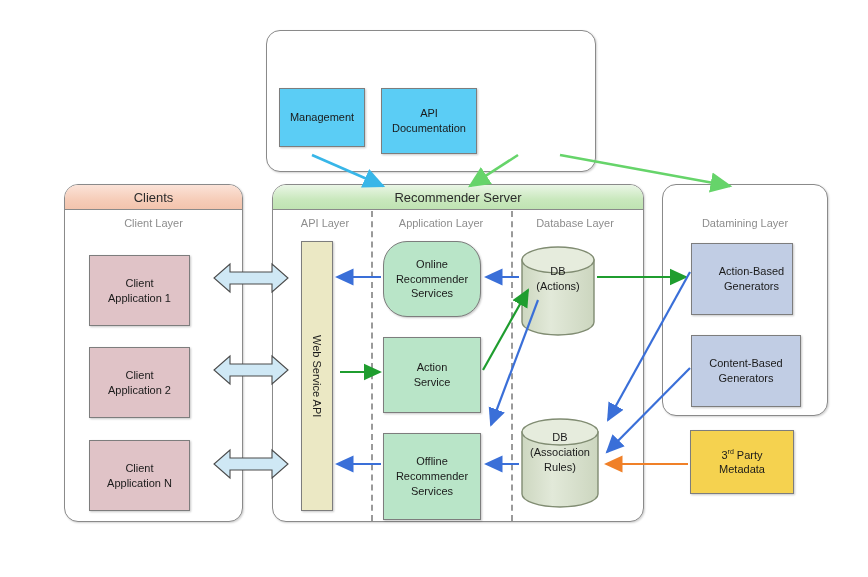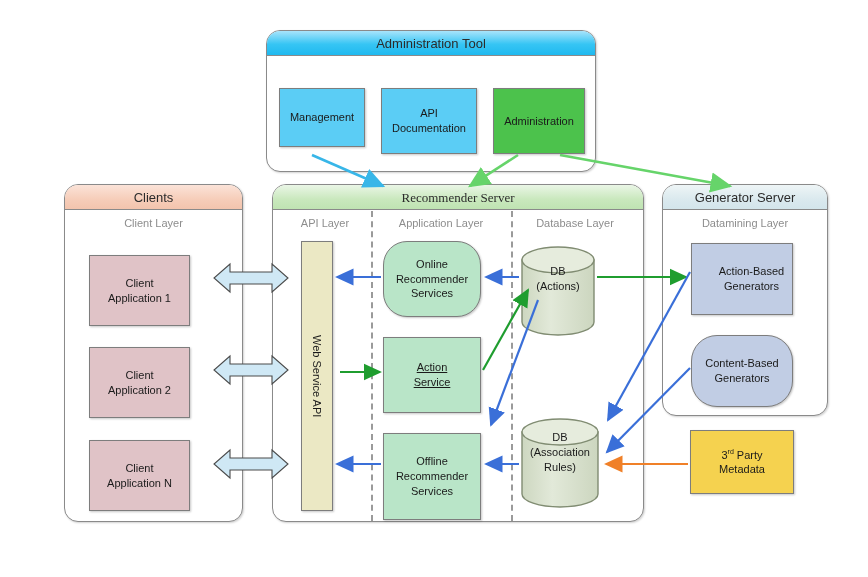--- a/index.html
+++ b/index.html
@@ -28,21 +28,21 @@
     left: 0; right: 0; top: 0;
     height: 25px;
     line-height: 25px;
     text-align: center;
     font-size: 13px;
     color: #2b2b2b;
     border-radius: 13px 13px 0 0;
     border-bottom: 1px solid #8a8a8a;
   }
   .t-blue   { background: linear-gradient(to bottom, #a8e4fb 0%, #36c5f4 55%, #1fb9ef 100%); }
-  .t-green  { background: linear-gradient(to bottom, #eaf6e6 0%, #c9e8bd 60%, #bfe3b2 100%); font-family: Liberation Serif, serif; }
+  .t-green  { background: linear-gradient(to bottom, #eaf6e6 0%, #c9e8bd 60%, #bfe3b2 100%); }
   .t-salmon { background: linear-gradient(to bottom, #fbe3d8 0%, #f6cdb9 60%, #f3c4ad 100%); }
   .t-ice    { background: linear-gradient(to bottom, #eef5f6 0%, #dae9ee 60%, #d3e5eb 100%); }
 
   .layer-label {
     position: absolute;
     font-size: 11px;
     color: #8d8d8d;
     text-align: center;
     white-space: nowrap;
   }
@@ -85,32 +85,28 @@
     pointer-events: none;
   }
   .sup { font-size: 7px; vertical-align: super; }
 </style>
 </head>
 <body>
 
 <div id="stage">
 
   <div class="panel" style="left:266px; top:30px; width:330px; height:142px;">
-    <div class="panel-title t-blue">Administration Tool</div>
     <div class="box b-cyan" style="left:12px; top:57px; width:86px; height:59px;">
       <span>Management</span>
     </div>
     <div class="box b-cyan" style="left:114px; top:57px; width:96px; height:66px;">
       <span>
         <span>API</span><br>
         <span>Documentation</span>
       </span>
-    </div>
-    <div class="box b-green" style="left:226px; top:57px; width:92px; height:66px;">
-      <span>Administration</span>
     </div>
   </div>
 
   <div class="panel" style="left:64px; top:184px; width:179px; height:338px;">
     <div class="panel-title t-salmon">Clients</div>
     <div class="layer-label" style="left:0; right:0; top:32px;">Client Layer</div>
     <div class="box b-rose" style="left:24px; top:70px; width:101px; height:71px;">
       <span>
         <span>Client</span><br>
         <span>Application 1</span>
@@ -144,45 +140,44 @@
       <span>Web Service API</span>
     </div>
 
     <div class="box b-mint" style="left:110px; top:56px; width:98px; height:76px;border-radius:24px;">
       <span>
         <span>Online</span><br>
         <span>Recommender</span><br>
         <span>Services</span>
       </span>
     </div>
-    <div class="box b-mint" style="left:110px; top:152px; width:98px; height:76px;text-decoration:underline;">
+    <div class="box b-mint" style="left:110px; top:152px; width:98px; height:76px;">
       <span>
         <span>Action</span><br>
         <span>Service</span>
       </span>
     </div>
     <div class="box b-mint" style="left:110px; top:248px; width:98px; height:87px;">
       <span>
         <span>Offline</span><br>
         <span>Recommender</span><br>
         <span>Services</span>
       </span>
     </div>
   </div>
 
   <div class="panel" style="left:662px; top:184px; width:166px; height:232px;">
-    <div class="panel-title t-ice">Generator Server</div>
     <div class="layer-label" style="left:0; right:0; top:32px;">Datamining Layer</div>
     <div class="box b-periw" style="left:28px; top:58px; width:102px; height:72px;padding-left:21px;">
       <span>
         <span>Action-Based</span><br>
         <span>Generators</span>
       </span>
     </div>
-    <div class="box b-periw" style="left:28px; top:150px; width:102px; height:72px;border-radius:26px;">
+    <div class="box b-periw" style="left:28px; top:150px; width:110px; height:72px;">
       <span>
         <span>Content-Based</span><br>
         <span>Generators</span>
       </span>
     </div>
   </div>
 
   <div class="box b-gold" style="left:690px; top:430px; width:104px; height:64px;">
     <span>
       <span>3</span><span class="sup">rd</span><span> Party</span><br>

